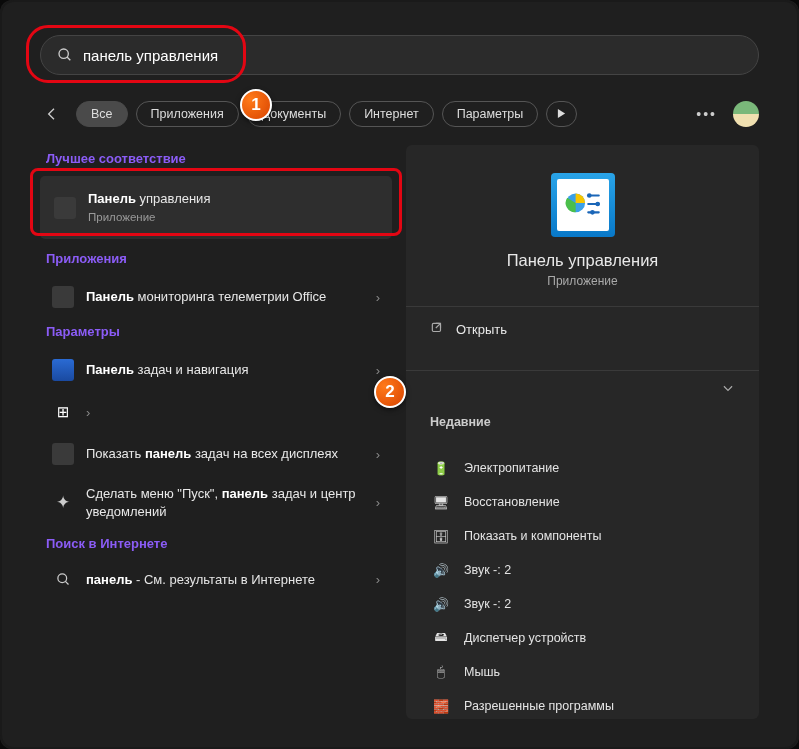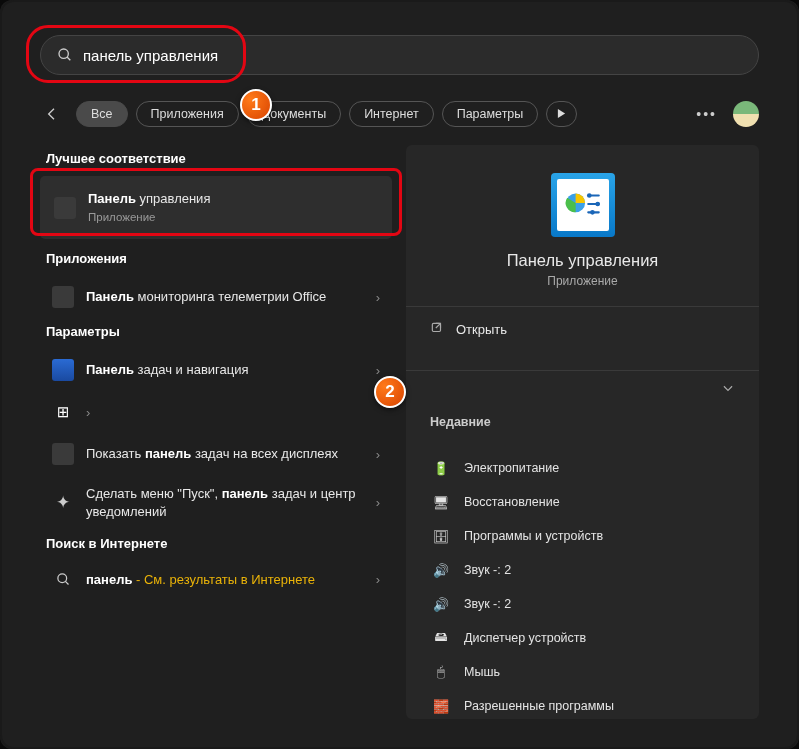--- a/index.html
+++ b/index.html
@@ -91,21 +91,21 @@
   height: calc(100% - 140px);
 }
 .left { flex: 0 0 352px; }
 .right {
   flex: 1; background: #272727; border-radius: 6px;
   padding: 22px 20px 10px 20px;
   overflow: hidden;
 }
 
 .sec-head {
-  font-size: 13px; font-weight: 600; color: #ffffff;
+  font-size: 13px; font-weight: 600; color: #8b5cf6;
   margin: 6px 0 10px 6px;
 }
 
 .result {
   display: flex; align-items: center; gap: 12px;
   padding: 10px 12px; border-radius: 5px;
   cursor: pointer;
 }
 .result .ico { width: 22px; height: 22px; background: #3a3a3a; border-radius: 3px; flex-shrink:0; }
 .result .txt { flex: 1; font-size: 13px; line-height: 1.35; }
@@ -236,21 +236,21 @@
       </div>
 
       <div class="sec-head">Поиск в Интернете</div>
       <div class="result">
         <div style="width:22px;display:flex;justify-content:center">
           <svg width="15" height="15" viewBox="0 0 24 24" fill="none" stroke="#ccc" stroke-width="2">
               <circle cx="10" cy="10" r="7"></circle>
               <line x1="20" y1="20" x2="15" y2="15"></line>
             </svg>
         </div>
-        <div class="txt"><strong>панель</strong><span style="color:#eab308"> - См. результаты в Интернете</span></div>
+        <div class="txt"><strong>панель</strong><span style="color:#e5e5e5"> - См. результаты в Интернете</span></div>
         <span class="chev">›</span>
       </div>
     </div>
 
     <div class="right">
       <div class="detail-icon">
         <svg width="42" height="42" viewBox="0 0 40 40">
           <circle cx="13" cy="18" r="9" fill="#3aa0e8"></circle>
           <path d="M13 9 A9 9 0 0 1 22 18 L13 18 Z" fill="#f7c600"></path>
           <path d="M13 18 L13 27 A9 9 0 0 1 5 13 Z" fill="#4bbf4b"></path>
@@ -287,21 +287,21 @@
           <div class="recent-item">
             <span class="ri">🔋</span>
             <span>Электропитание</span>
           </div>
           <div class="recent-item">
             <span class="ri">🖥</span>
             <span>Восстановление</span>
           </div>
           <div class="recent-item">
             <span class="ri">🗄</span>
-            <span>Программы и устройств</span>
+            <span>Показать и компоненты</span>
           </div>
           <div class="recent-item">
             <span class="ri">🔊</span>
             <span>Звук -: 2</span>
           </div>
           <div class="recent-item">
             <span class="ri">🔊</span>
             <span>Звук -: 2</span>
           </div>
           <div class="recent-item">

